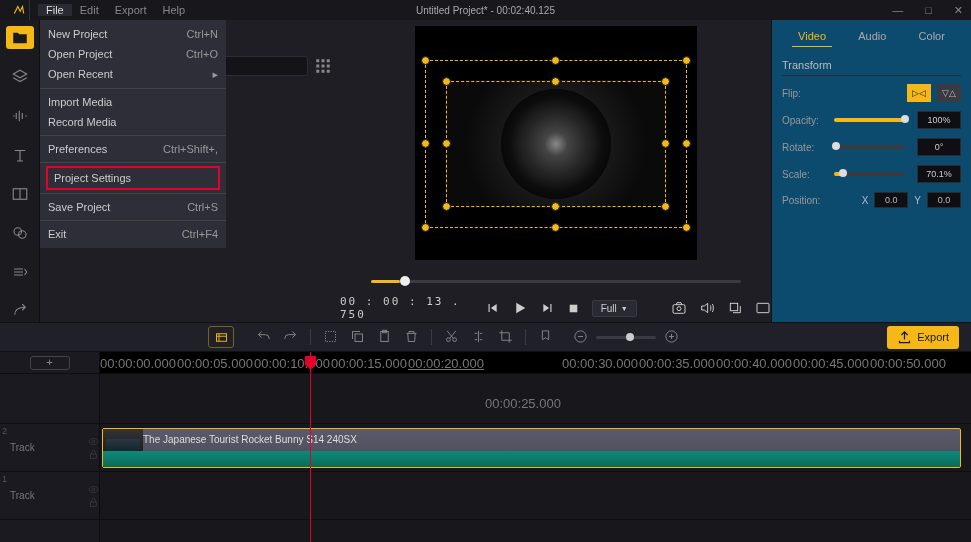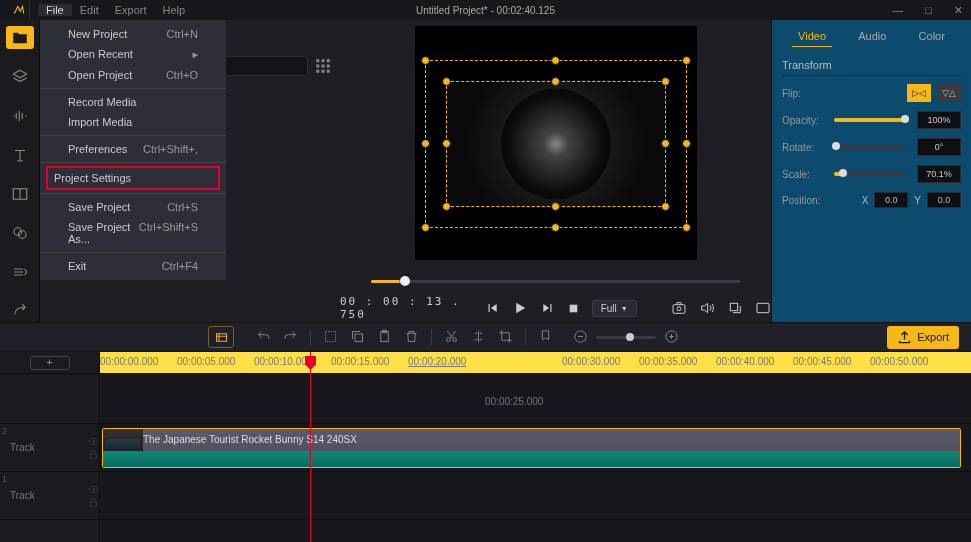--- a/index.html
+++ b/index.html
@@ -12,21 +12,21 @@
 .tb-menu span.active{background:#2a2a33;color:#ddd}
 .tb-title{position:absolute;left:0;right:0;text-align:center;pointer-events:none;font-size:10px;color:#aaa}
 .tb-win{margin-left:auto;display:flex;gap:22px;color:#888}
 .main{display:flex;height:302px}
 .lt{width:40px;background:#1a1a1f;border-right:1px solid #0e0e12;display:flex;flex-direction:column;align-items:center;padding-top:6px;gap:16px}
 .lt-it{width:28px;height:28px;display:flex;align-items:center;justify-content:center;cursor:pointer;border-radius:3px;color:#888}
 .lt-it.active{background:#f5b817;color:#1a1a1f}
 .lt svg{width:18px;height:18px}
 .center{flex:1;background:#1e1e24;display:flex;position:relative}
 .menu-panel{position:absolute;left:0;top:0;width:186px;background:#2e2e38;z-index:10;padding:4px 0}
-.mi{display:flex;justify-content:space-between;padding:4px 28px;font-size:11px;color:#ccc;cursor:pointer}
+.mi{display:flex;justify-content:space-between;padding:4px 8px;font-size:11px;color:#ccc;cursor:pointer}
 .mi-sep{height:1px;background:#444;margin:3px 0}
 .mi-hl{border:2px solid #e4002b;margin:2px 6px;padding:4px 6px}
 .media-area{flex:0 0 300px;padding-top:2px}
 .ma-top{height:30px;display:flex;align-items:center;gap:20px;padding-left:14px;color:#aaa}
 .ma-top .rec{display:flex;align-items:center;gap:5px}
 .rec-dot{width:10px;height:10px;border:2px solid #ccc;border-radius:50%}
 .search-row{display:flex;align-items:center;gap:6px;padding:0 8px;margin-top:4px}
 .search-box{flex:1;height:20px;background:#141418;border:1px solid #2c2c34;border-radius:3px;display:flex;align-items:center;padding:0 6px;color:#666;font-size:10px}
 .grid-ic{width:18px;height:18px;color:#888}
 .preview{flex:1;display:flex;flex-direction:column;align-items:center;padding-top:6px;position:relative}
@@ -67,21 +67,21 @@
 .export-btn{margin-left:auto;background:#f5b817;color:#1a1a1f;padding:4px 10px;border-radius:3px;font-weight:500;display:flex;align-items:center;gap:5px;font-size:11px}
 .gold-outline{border:1px solid #7a6020;width:26px;height:22px;border-radius:3px;display:flex;align-items:center;justify-content:center;color:#f5b817}
 .tl{height:190px;background:#17171c;display:flex}
 .tl-head{width:100px;background:#1a1a20;border-right:1px solid #0e0e12}
 .tl-head-top{height:22px;border-bottom:1px solid #0e0e12;display:flex;align-items:center;justify-content:center}
 .add-btn{width:40px;height:14px;border:1px solid #444;border-radius:3px;color:#888;text-align:center;line-height:11px;font-size:11px}
 .trk-head{height:48px;display:flex;align-items:center;padding-left:10px;gap:6px;color:#777;font-size:10px;position:relative;border-bottom:1px solid #0e0e12}
 .trk-head .num{position:absolute;left:2px;top:2px;font-size:9px;color:#555}
 .trk-head svg{width:11px;height:11px;opacity:.6}
 .tl-body{flex:1;position:relative;overflow:hidden}
-.ruler{height:22px;background:#fde047;border-bottom:1px solid #0e0e12;position:relative;font-size:10px;color:#777;font-family:monospace}
+.ruler{height:22px;background:#000000;border-bottom:1px solid #0e0e12;position:relative;font-size:13px;color:#777;font-family:monospace}
 .ruler span{position:absolute;top:4px}
 .trk-row{height:48px;border-bottom:1px solid #0e0e12;position:relative}
 .clip{position:absolute;left:2px;top:4px;right:10px;height:40px;background:linear-gradient(#5a5a6a,#4a4a58);border:1px solid #f5b817;border-radius:2px;overflow:hidden}
 .clip .th{width:40px;height:100%;background:linear-gradient(#333,#111);float:left;display:flex;align-items:center;justify-content:center}
 .clip .th::after{content:"";width:34px;height:18px;background:linear-gradient(#2a3a44,#0a1a22);border-radius:1px}
 .clip-name{font-size:10px;color:#ddd;padding:5px 8px}
 .clip-audio{position:absolute;left:0;right:0;bottom:0;height:16px;background:linear-gradient(#0e8a7a,#0a6a5a)}
 .playhead{position:absolute;left:210px;top:0;bottom:0;width:1px;background:#e4002b;z-index:5}
 .playhead::before{content:"";position:absolute;top:4px;left:-5px;width:11px;height:14px;background:#e4002b;clip-path:polygon(0 0,100% 0,100% 60%,50% 100%,0 60%)}
 </style>
@@ -157,54 +157,50 @@
   </div>
 
   <div class="center">
 
     <div class="menu-panel" id="file-menu">
         <div class="mi">
           <span>New Project</span>
           <span style="color: rgb(153, 153, 153);">Ctrl+N</span>
         </div>
         <div class="mi">
+          <span>Open Project</span>
+          <span style="color: rgb(153, 153, 153);">Ctrl+O</span>
+        </div>
+        <div class="mi">
           <span>Open Recent</span>
           <span style="color: rgb(153, 153, 153);">▸</span>
         </div>
-        <div class="mi">
-          <span>Open Project</span>
-          <span style="color: rgb(153, 153, 153);">Ctrl+O</span>
-        </div>
         <div class="mi-sep"></div>
         <div class="mi">
+          <span>Import Media</span>
+          <span style="color: rgb(153, 153, 153);"></span>
+        </div>
+        <div class="mi">
           <span>Record Media</span>
-          <span style="color: rgb(153, 153, 153);"></span>
-        </div>
-        <div class="mi">
-          <span>Import Media</span>
           <span style="color: rgb(153, 153, 153);"></span>
         </div>
         <div class="mi-sep"></div>
         <div class="mi">
           <span>Preferences</span>
           <span style="color: rgb(153, 153, 153);">Ctrl+Shift+,</span>
         </div>
         <div class="mi-sep"></div>
         <div class="mi mi-hl">
           <span>Project Settings</span>
           <span style="color: rgb(153, 153, 153);"></span>
         </div>
         <div class="mi-sep"></div>
         <div class="mi">
           <span>Save Project</span>
           <span style="color: rgb(153, 153, 153);">Ctrl+S</span>
-        </div>
-        <div class="mi">
-          <span>Save Project As...</span>
-          <span style="color: rgb(153, 153, 153);">Ctrl+Shift+S</span>
         </div>
         <div class="mi-sep"></div>
         <div class="mi">
           <span>Exit</span>
           <span style="color: rgb(153, 153, 153);">Ctrl+F4</span>
         </div>
       </div>
 
     <div class="media-area">
       <div class="ma-top">

